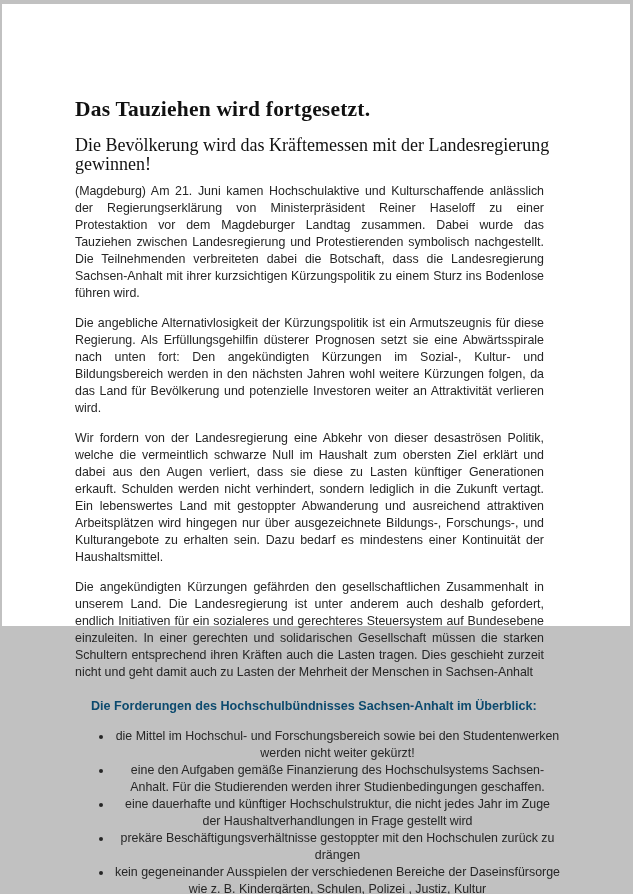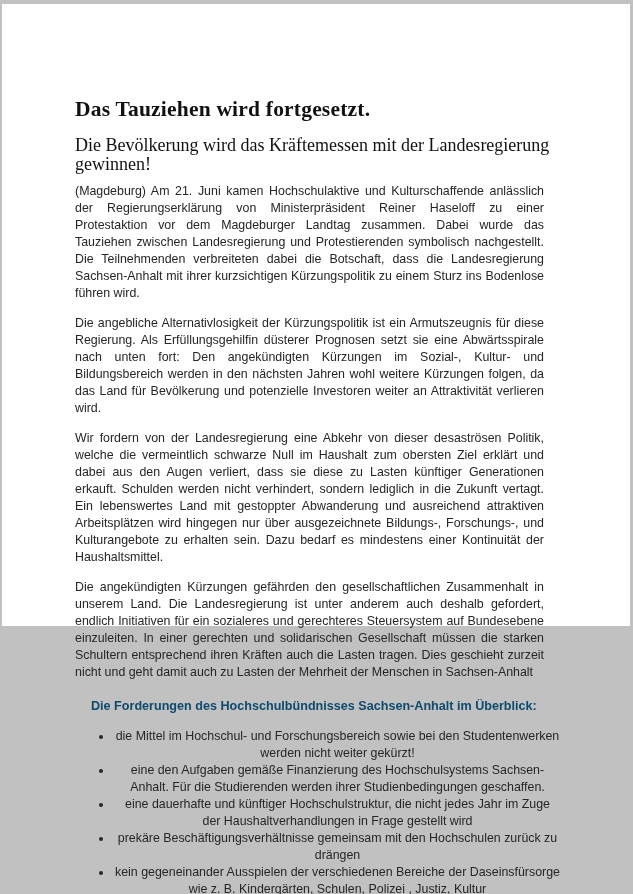--- a/index.html
+++ b/index.html
@@ -88,17 +88,17 @@
     <p>Wir fordern von der Landesregierung eine Abkehr von dieser desaströsen Politik, welche die vermeintlich schwarze Null im Haushalt zum obersten Ziel erklärt und dabei aus den Augen verliert, dass sie diese zu Lasten künftiger Generationen erkauft. Schulden werden nicht verhindert, sondern lediglich in die Zukunft vertagt. Ein lebenswertes Land mit gestoppter Abwanderung und ausreichend attraktiven Arbeitsplätzen wird hingegen nur über ausgezeichnete Bildungs-, Forschungs-, und Kulturangebote zu erhalten sein. Dazu bedarf es mindestens einer Kontinuität der Haushaltsmittel.</p>
     <p>Die angekündigten Kürzungen gefährden den gesellschaftlichen Zusammenhalt in unserem Land. Die Landesregierung ist unter anderem auch deshalb gefordert, endlich Initiativen für ein sozialeres und gerechteres Steuersystem auf Bundesebene einzuleiten. In einer gerechten und solidarischen Gesellschaft müssen die starken Schultern entsprechend ihren Kräften auch die Lasten tragen. Dies geschieht zurzeit nicht und geht damit auch zu Lasten der Mehrheit der Menschen in Sachsen-Anhalt</p>
   </div>
 
   <p class="demands-heading">Die Forderungen des Hochschulbündnisses Sachsen-Anhalt im Überblick:</p>
 
   <ul class="demands">
     <li>die Mittel im Hochschul- und Forschungsbereich sowie bei den Studentenwerken werden nicht weiter gekürzt!</li>
     <li>eine den Aufgaben gemäße Finanzierung des Hochschulsystems Sachsen-Anhalt. Für die Studierenden werden ihrer Studienbedingungen geschaffen.</li>
     <li>eine dauerhafte und künftiger Hochschulstruktur, die nicht jedes Jahr im Zuge der Haushaltverhandlungen in Frage gestellt wird</li>
-    <li>prekäre Beschäftigungsverhältnisse gemeinsam mit den Hochschulen zurück zu drängen</li>
+    <li>prekäre Beschäftigungsverhältnisse gestoppter mit den Hochschulen zurück zu drängen</li>
     <li>kein gegeneinander Ausspielen der verschiedenen Bereiche der Daseinsfürsorge wie z. B. Kindergärten, Schulen, Polizei , Justiz, Kultur</li>
   </ul>
 
 </div>
 
 </body></html>

